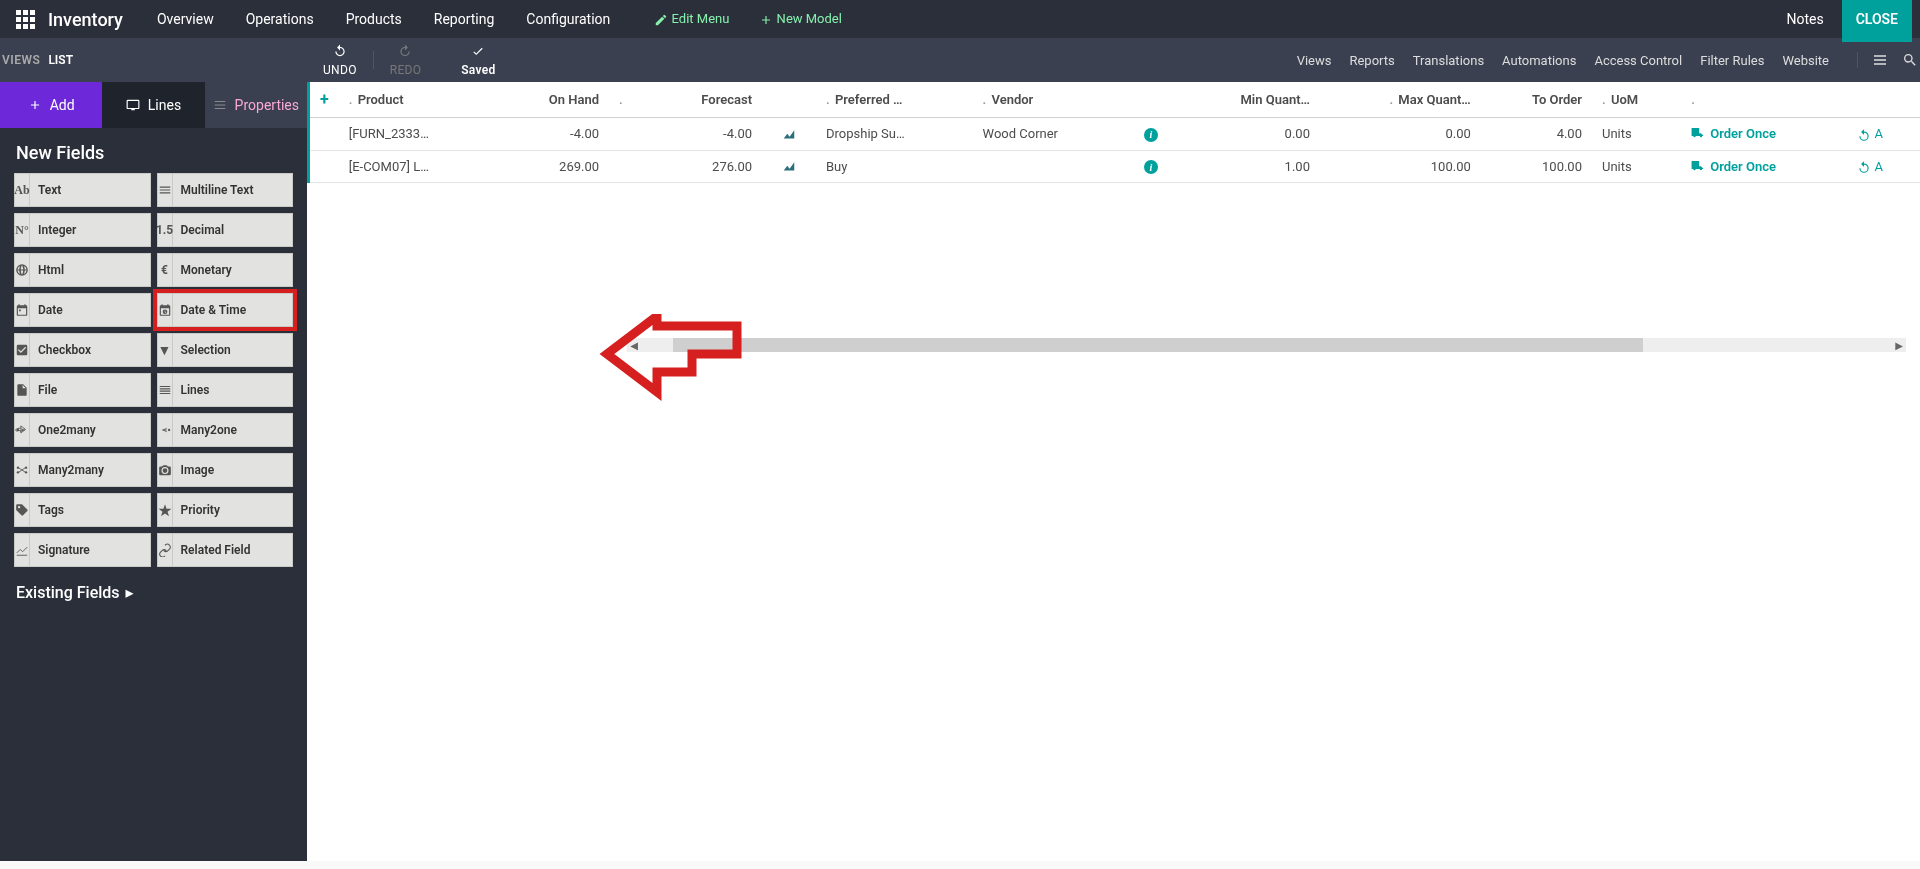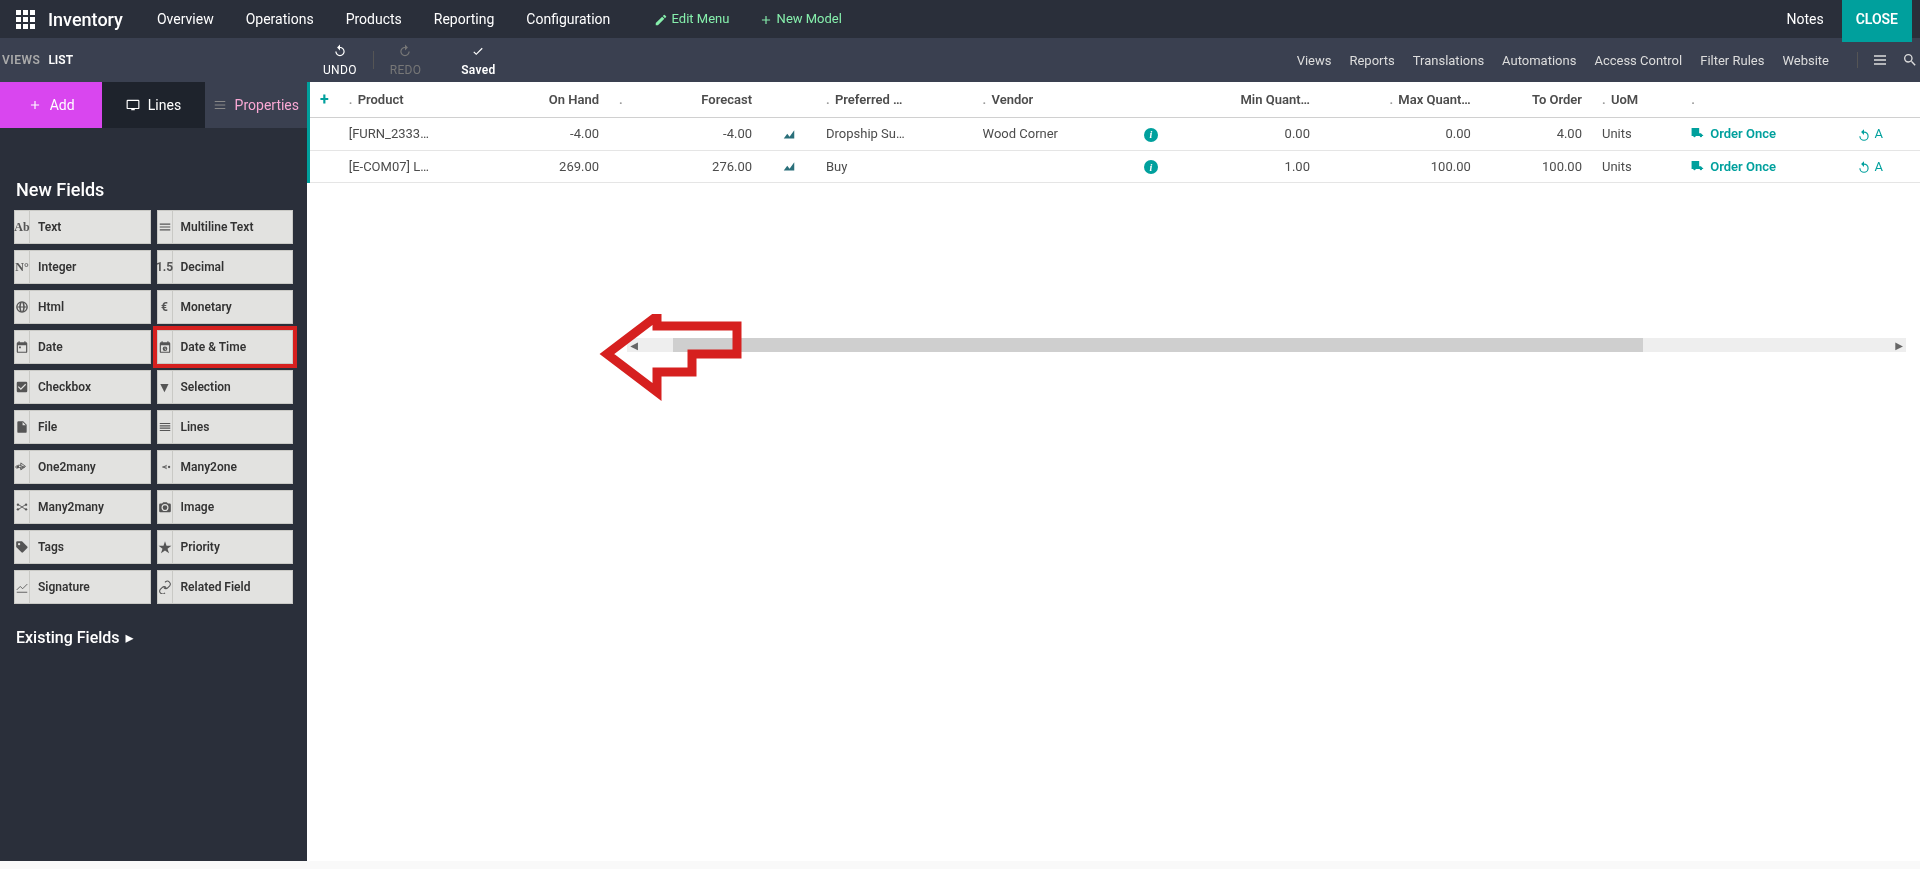--- a/index.html
+++ b/index.html
@@ -32,30 +32,30 @@
 .subbar-icons { display: flex; gap: 14px; margin-left: 10px; padding-left: 14px; border-left: 1px solid #555; }
 .subbar-icons svg { width: 16px; height: 16px; fill: #ddd; }
 
 
 .main { display: flex; height: calc(869px - 46px - 44px); }
 
 
 .leftpanel { width: 307px; background: #2a2f3a; color: #fff; display: flex; flex-direction: column; }
 .lp-tabs { display: flex; height: 46px; }
 .lp-tab { flex: 1; display: flex; align-items: center; justify-content: center; gap: 8px; font-size: 14px; cursor: pointer; }
-.lp-tab.add { background: #d946ef; }
+.lp-tab.add { background: #6d28d9; }
 .lp-tab.view { background: #1e232c; }
 .lp-tab.props { background: #3a4050; color: #f9a8d4; }
-.lp-section-title { font-size: 18px; font-weight: 500; padding: 14px 16px 10px; margin-top: 37px; }
+.lp-section-title { font-size: 18px; font-weight: 500; padding: 14px 16px 10px; }
 .field-grid { display: grid; grid-template-columns: 1fr 1fr; gap: 6px; padding: 0 14px; }
 .field-btn { background: #e2e2e0; color: #333; display: flex; align-items: center; height: 34px; border: 1px solid #c9c9c5; cursor: grab; font-size: 12px; }
 .field-btn .fb-icon { width: 15px; height: 100%; display: flex; align-items: center; justify-content: center; border-right: 1px solid #c9c9c5; color: #555; }
 .field-btn .fb-label { padding: 0 8px; font-weight: 600; }
 .field-btn.highlight { outline: 4px solid #d6201f; outline-offset: 0px; position: relative; z-index: 5; }
-.existing { padding: 24px 16px; font-size: 16px; font-weight: 500; display: flex; align-items: center; gap: 6px; cursor: pointer; }
+.existing { padding: 16px 16px; font-size: 16px; font-weight: 500; display: flex; align-items: center; gap: 6px; cursor: pointer; }
 
 
 .rightarea { flex: 1; background: #fff; position: relative; overflow: hidden; }
 .table-scroll { overflow-x: auto; }
 .tbl { width: 100%; border-collapse: collapse; min-width: 1240px; }
 .tbl th, .tbl td { padding: 8px 10px; border-bottom: 1px solid #e5e5e5; white-space: nowrap; text-align: left; font-size: 13px; }
 .tbl th { font-weight: 600; color: #4c4c4c; border-bottom: 1px solid #d0d0d0; }
 .tbl th .dot { color: #999; margin-right: 2px; }
 .tbl .plus-col { width: 26px; text-align: center; color: #00a09d; font-weight: bold; font-size: 16px; cursor: pointer; border-left: 3px solid #00a09d; }
 .tbl td.pad-first { border-left: 3px solid #00a09d; }

